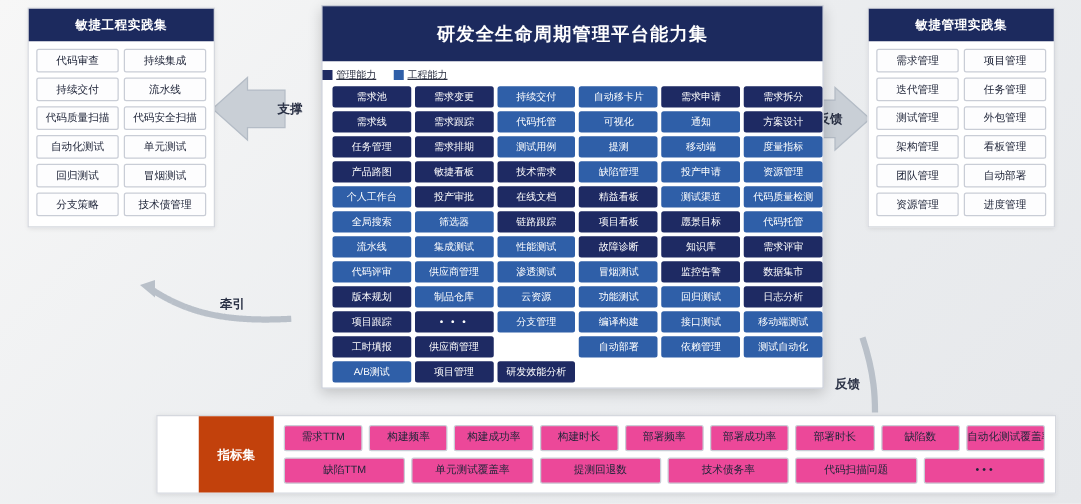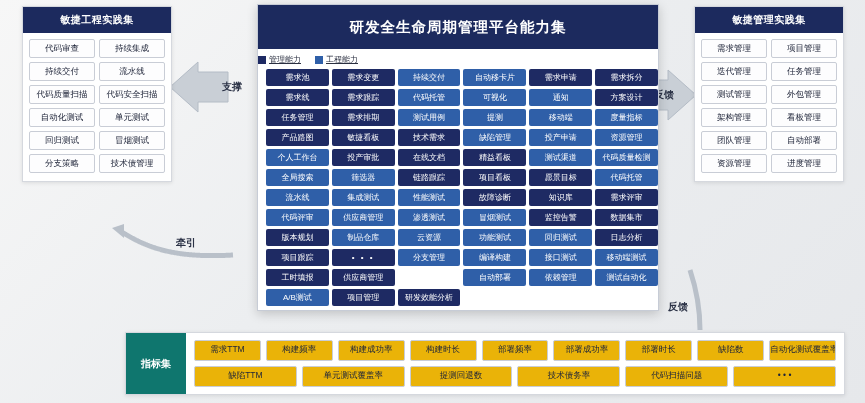--- a/index.html
+++ b/index.html
@@ -32,26 +32,26 @@
   .sw{width:8px;height:8px;display:inline-block;}
   .grid{padding:2px 0 8px 8px;display:grid;grid-template-columns:repeat(6,1fr);gap:3px;}
   .cell{height:17px;line-height:17px;text-align:center;font-size:8px;color:#fff;border-radius:2px;
     overflow:hidden;white-space:nowrap;}
   .cell.mg{background:#1e2a63;}
   .cell.eg{background:#2f5fa8;}
   .cell.dots{background:#1e2a63;letter-spacing:2px;}
   
   #metrics{position:absolute;left:125px;top:332px;width:718px;background:#ffffff;
     border:1px solid #d5d8de;box-shadow:0 1px 4px rgba(0,0,0,.10);display:flex;}
-  #metrics-head{width:60px;background:#0f766e;color:#fff;font-size:10px;font-weight:bold;
-    display:flex;align-items:center;justify-content:center;}
+  #metrics-head{width:60px;background:#c2410c;color:#fff;font-size:10px;font-weight:bold;
+    display:flex;align-items:center;justify-content:center;margin-left:33px;}
   #metrics-body{flex:1;padding:7px 8px;display:flex;flex-direction:column;gap:5px;}
   .metric-row{display:flex;gap:5px;}
   .metric{flex:1;height:19px;line-height:17px;text-align:center;border:1px solid #c9cdd6;
-    background:#eab308;color:#20263a;font-size:8.5px;border-radius:2px;overflow:hidden;white-space:nowrap;}
+    background:#ec4899;color:#20263a;font-size:8.5px;border-radius:2px;overflow:hidden;white-space:nowrap;}
   
   .arrow-label{position:absolute;font-size:10px;color:#2b3246;font-weight:bold;}
   #lbl-support{left:182px;top:80px;margin-left:40px;}
   #lbl-feedback-r{left:654px;top:88px;}
   #lbl-pull{left:176px;top:236px;}
   #lbl-feedback-b{left:668px;top:300px;}
   svg.arrows{position:absolute;left:0;top:0;width:865px;height:403px;pointer-events:none;}
 </style>
 </head>
 <body>

